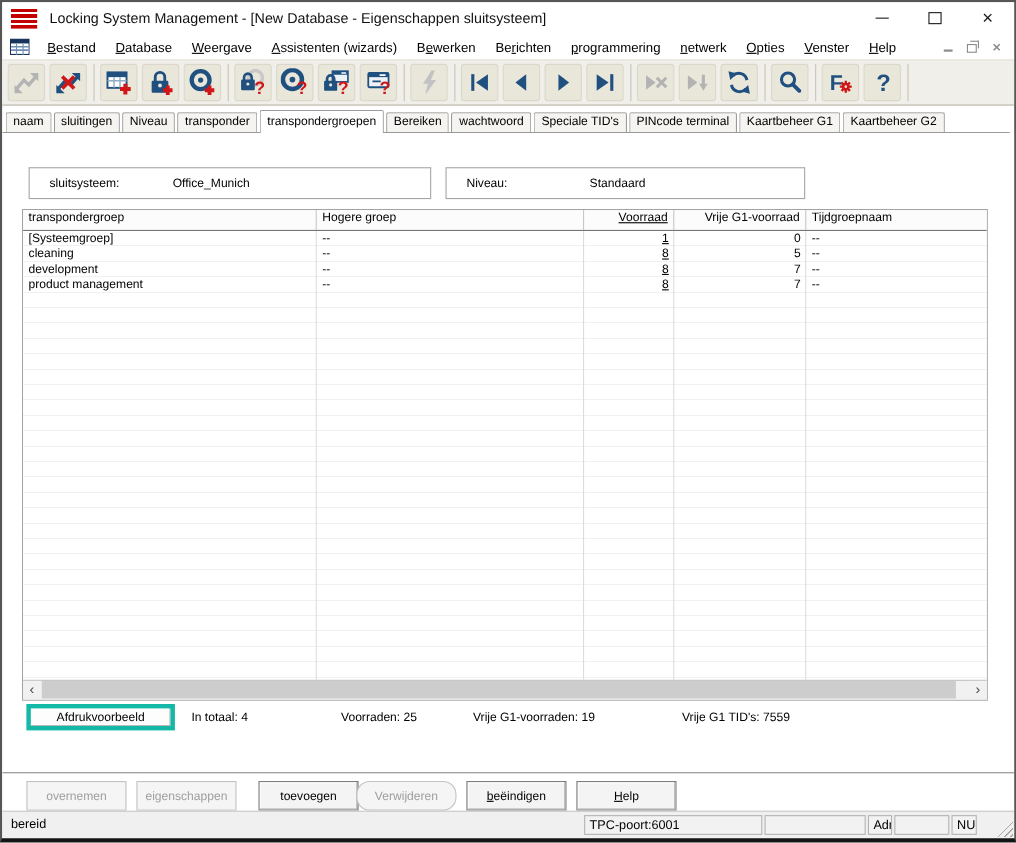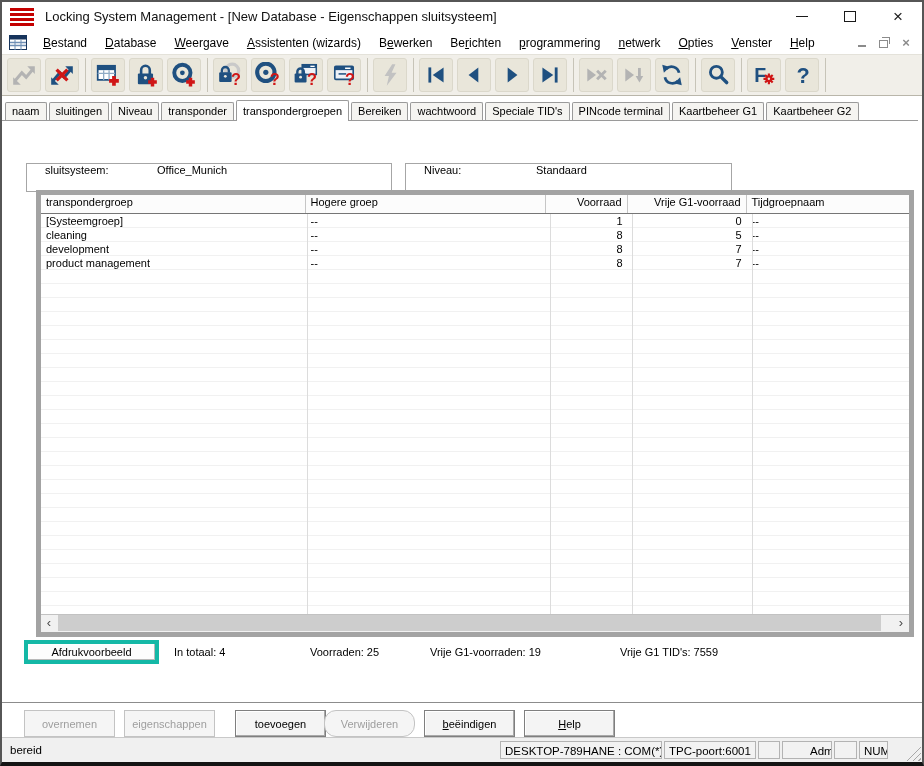--- a/index.html
+++ b/index.html
@@ -42,34 +42,34 @@
   .tb svg{width:26px;height:26px;display:block;}
   .tsep{width:1px;height:34px;background:#c7c4b8;margin:0 5px 0 2px;flex:0 0 auto;}
   
   .tabstrip{position:absolute;left:0;top:96px;right:4px;height:22px;display:flex;align-items:flex-end;
     border-bottom:1px solid #9a9a9a;padding-left:3px;background:#fff;}
   .tab{height:17px;line-height:17px;padding:0 6px;margin-right:2px;font-size:11px;white-space:nowrap;
     background:#f5f4f1;border:1px solid #9a9a9a;border-bottom:none;border-radius:2px 2px 0 0;}
   .tab.active{height:20px;line-height:20px;background:#fff;margin-bottom:-1px;position:relative;z-index:2;}
   
   .page{position:absolute;left:0;top:119px;right:0;bottom:24px;background:#fff;}
-  .groupbox{position:absolute;top:31px;height:27px;border:1px solid #a6a6a6;display:flex;align-items:flex-start;font-size:11px;background:#fff;margin-top:11px;}
+  .groupbox{position:absolute;top:31px;height:27px;border:1px solid #a6a6a6;display:flex;align-items:center;font-size:11px;background:#fff;}
   .gb1{left:24px;width:364px;}
   .gb2{left:403px;width:325px;}
   .gb-label{padding-left:18px;width:112px;flex:0 0 auto;}
   
-  .grid{position:absolute;left:18px;top:69px;width:878px;height:447px;border:5px solid #a3a3a3;box-sizing:border-box;background:#fff;display:flex;flex-direction:column;margin-left:16px;}
+  .grid{position:absolute;left:18px;top:69px;width:878px;height:447px;border:1px solid #a3a3a3;box-sizing:border-box;background:#fff;display:flex;flex-direction:column;}
   .ghead{display:flex;height:18px;flex:0 0 auto;background:#fcfcfc;border-bottom:1px solid #767676;font-size:11px;}
   .gh{box-sizing:border-box;padding:1px 5px 0 5px;border-right:1px solid #c6c6c6;white-space:nowrap;overflow:hidden;}
   .gh:last-child{border-right:none;}
   .gbody{position:relative;flex:1 1 auto;overflow:hidden;
     background:repeating-linear-gradient(to bottom,#ffffff 0 13px,#f1f1f1 13px 14px);}
   .grow{display:flex;height:14px;font-size:11px;}
   .gc{box-sizing:border-box;padding:1px 5px 0 5px;white-space:nowrap;overflow:hidden;}
-  .c0{width:267px;}.c1{width:243px;}.c2{width:82px;}.c3{width:120px;}.c4{width:164px;}
+  .c0{width:267px;}.c1{width:243px;}.c2{width:82px;text-decoration:underline;}.c3{width:120px;}.c4{width:164px;}
   .r{text-align:right;}
   .vline{position:absolute;top:0;bottom:0;width:1px;background:#dcdcdc;}
   .vl0{left:266px;}.vl1{left:509px;}.vl2{left:591px;}.vl3{left:711px;}
   
   .hscroll{position:relative;flex:0 0 17px;border-top:1px solid #c2c2c2;background:#f1f1f1;}
   .sbtn{position:absolute;top:0;width:16px;height:16px;text-align:center;line-height:15px;font-size:13px;color:#4a4a4a;background:#f1f1f1;}
   .sbtn.left{left:0;}.sbtn.right{right:0;}
   .sthumb{position:absolute;left:17px;right:28px;top:0;height:16px;background:#cdcdcd;}
   
   .printbtn{position:absolute;left:22px;top:519px;width:135px;height:24px;font-size:11px;
@@ -403,21 +403,20 @@
         <button class="btn"><span>toevoegen</span></button>
         <button class="btn dis"><span>Verwijderen</span></button>
         <button class="btn"><u>b</u><span>eëindigen</span></button>
         <button class="btn"><u>H</u><span>elp</span></button>
       </div>
   </div>
 
   <div class="statusbar">
     <span class="status-ready">bereid</span>
     <div class="segs">
-        <span class="seg">DESKTOP-789HANE : COM(*)</span>
         <span class="seg">TPC-poort:6001</span>
         <span class="seg"></span>
         <span class="seg">Admin</span>
         <span class="seg"></span>
         <span class="seg">NUM</span>
       </div>
     <div class="grip"></div>
   </div>
 
 </div>

